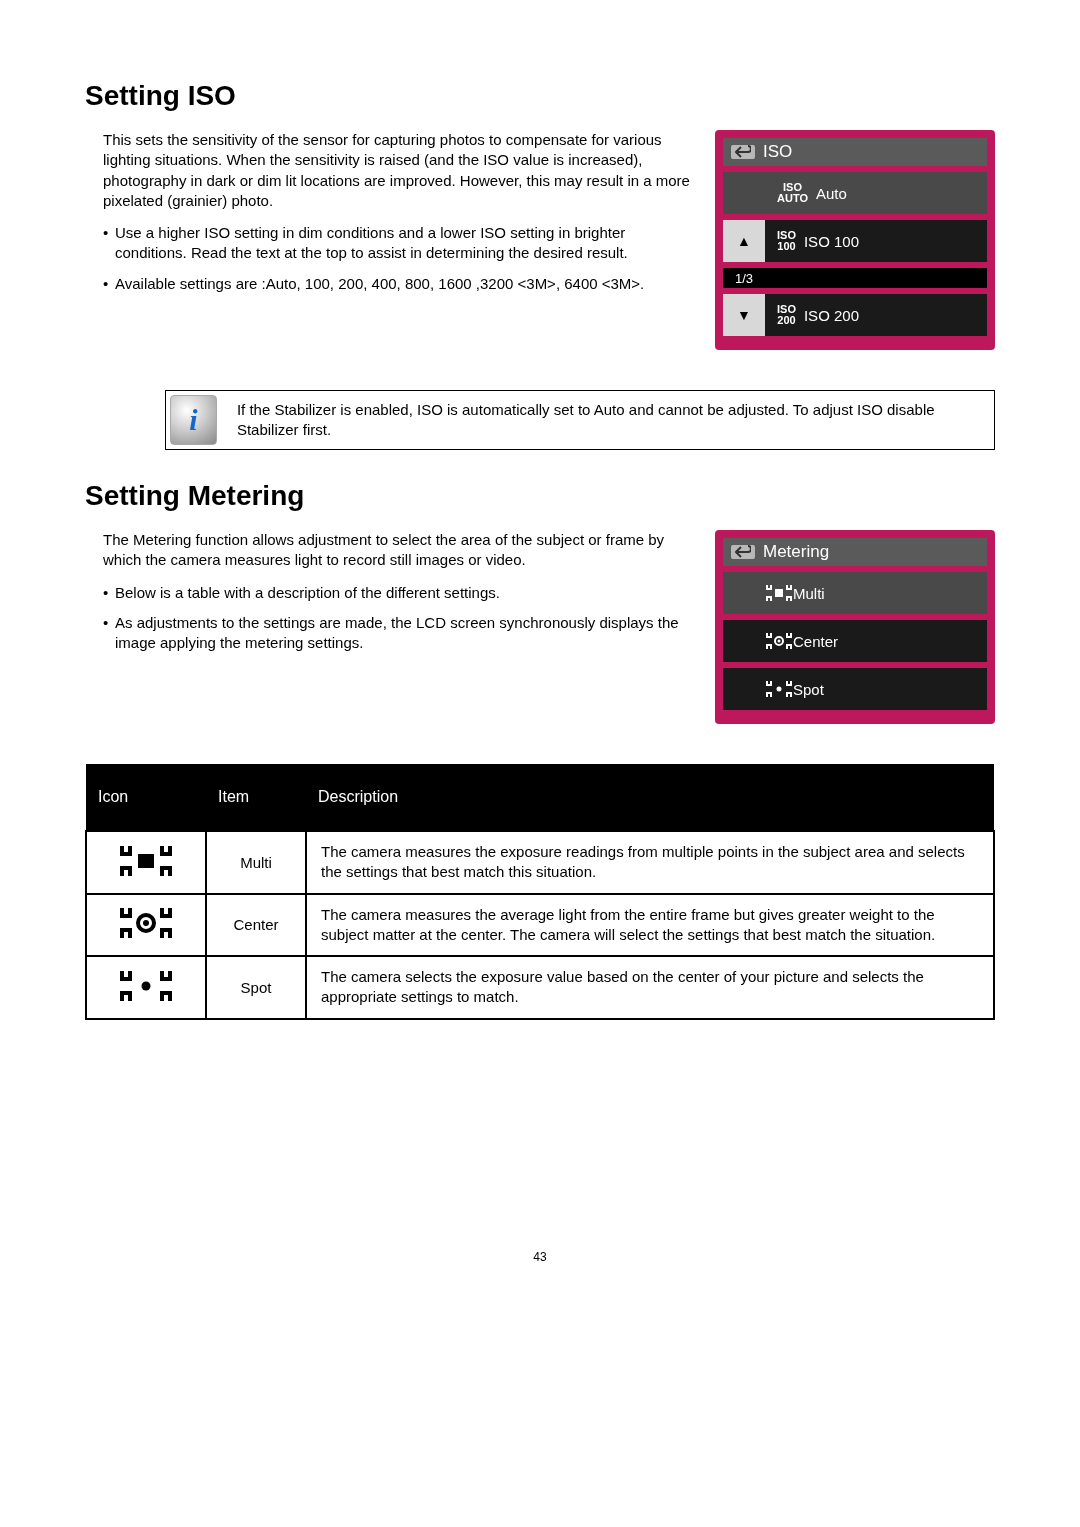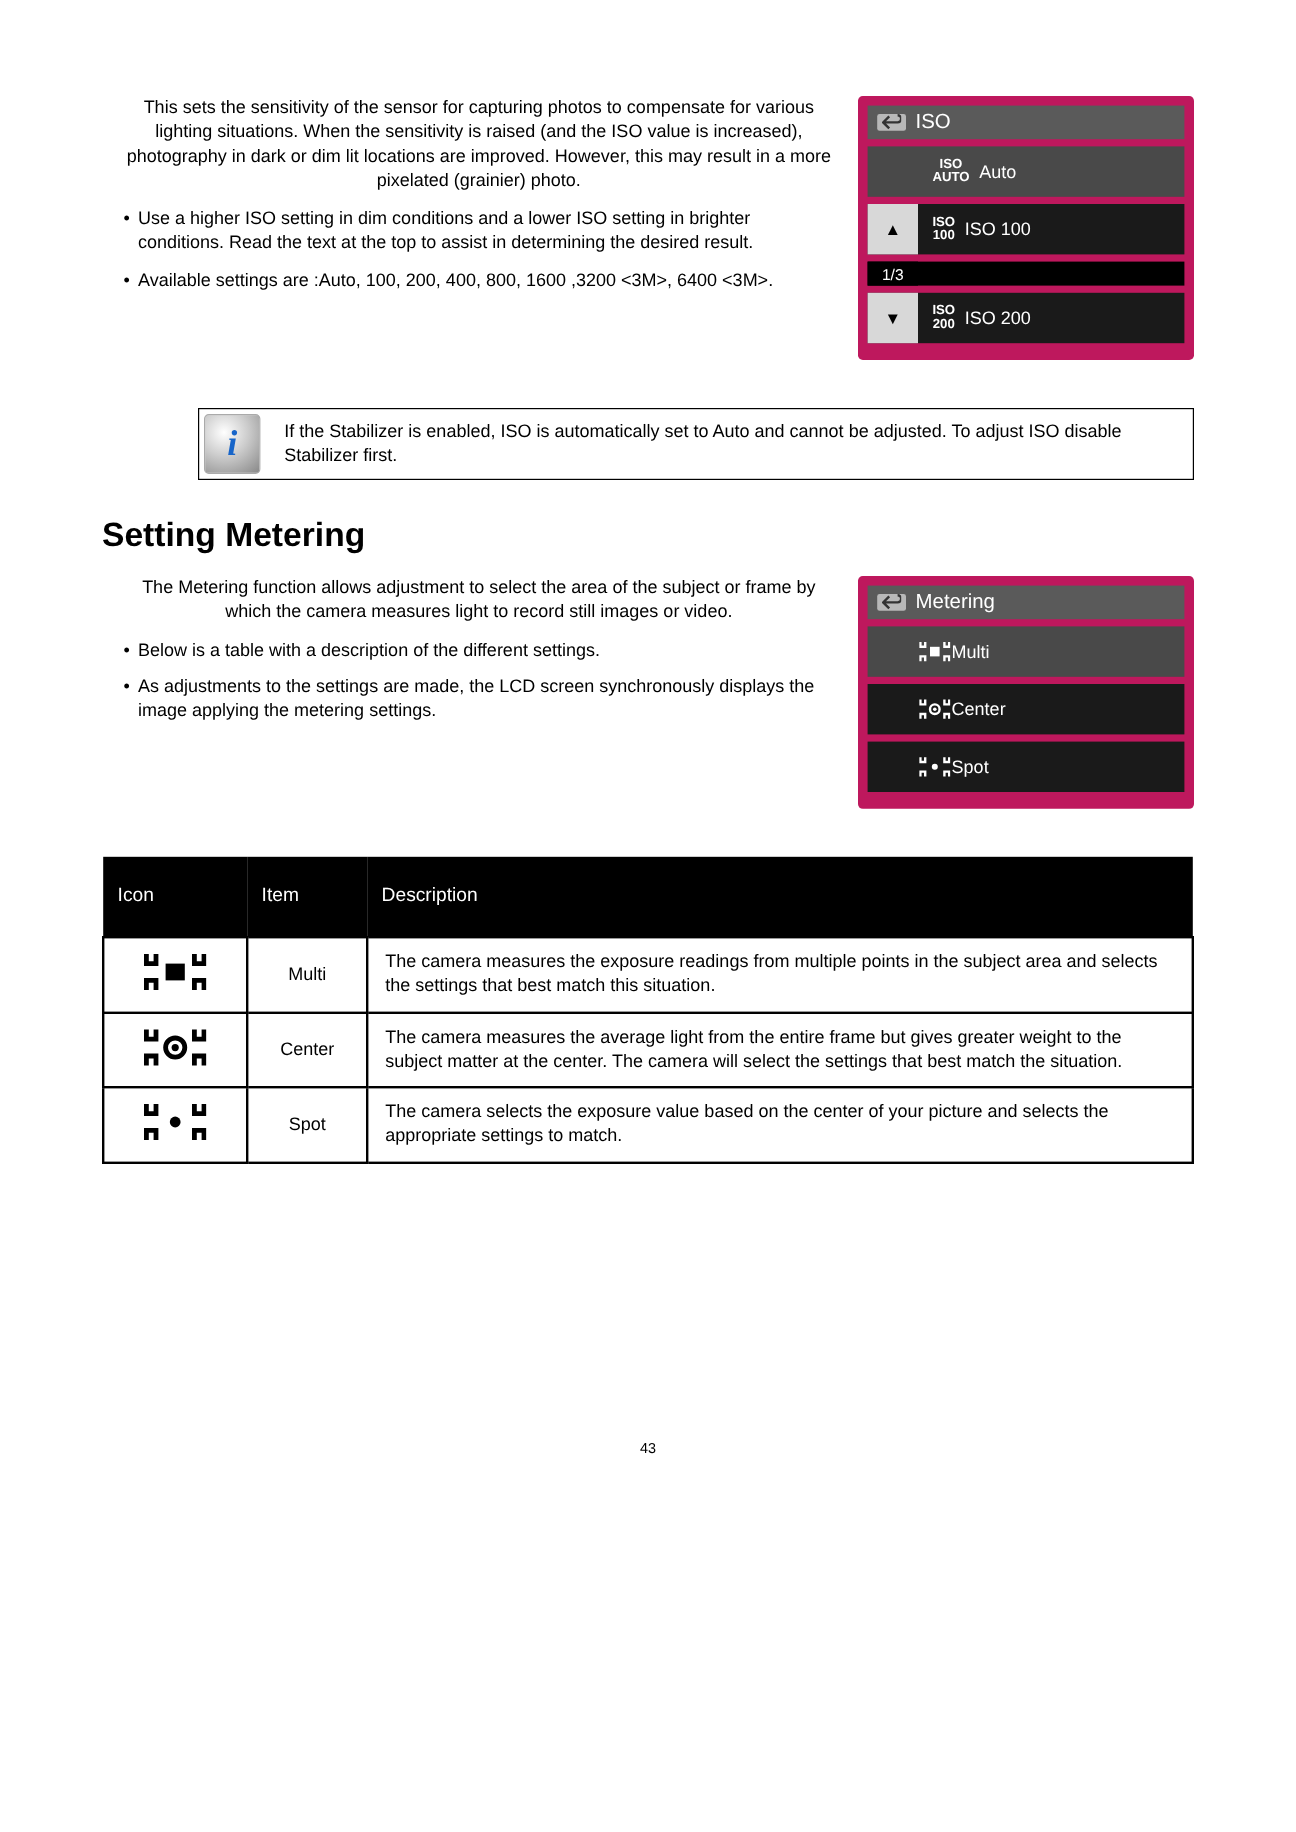--- a/index.html
+++ b/index.html
@@ -14,21 +14,21 @@
   }
   h2 {
     font-size: 28px;
     font-weight: bold;
     margin: 0 0 18px 0;
   }
   .section { margin-bottom: 40px; }
   .two-col { display: flex; gap: 20px; }
   .left-col { flex: 1; }
   .right-col { flex: 0 0 280px; }
-  p { margin: 0 0 12px 0; line-height: 1.35; text-align: center; }
+  p { margin: 0 0 12px 0; line-height: 1.35; }
   .indent { margin-left: 18px; }
   ul.bullets { margin: 8px 0 0 18px; padding: 0; list-style: none; }
   ul.bullets li { position: relative; padding-left: 12px; margin-bottom: 10px; line-height: 1.35; }
   ul.bullets li::before { content: "•"; position: absolute; left: 0; }
 
   
   .lcd {
     background: #be185d;
     border-radius: 4px;
     padding: 8px 8px 14px 8px;
@@ -152,20 +152,21 @@
 
   .big-met-icon { display:inline-block; }
   .big-met-icon svg { width: 52px; height: 34px; }
 
   .page-num { text-align: center; font-size: 12px; margin-top: 230px; color:#000; }
 </style>
 </head>
 <body>
 
 <section class="section">
+  <h2>Setting ISO</h2>
   <div class="two-col">
     <div class="left-col">
       <p class="indent">This sets the sensitivity of the sensor for capturing photos to compensate for various lighting situations.  When the sensitivity is raised (and the ISO value is increased), photography in dark or dim lit locations are improved.  However, this may result in a more pixelated (grainier) photo.</p>
       <ul class="bullets">
         <li>Use a higher ISO setting in dim conditions and a lower ISO setting in brighter conditions.  Read the text at the top to assist in determining the desired result.</li>
         <li>Available settings are :Auto, 100, 200, 400, 800, 1600 ,3200 &lt;3M&gt;, 6400 &lt;3M&gt;.</li>
       </ul>
     </div>
     <div class="right-col">
       <div class="lcd">

